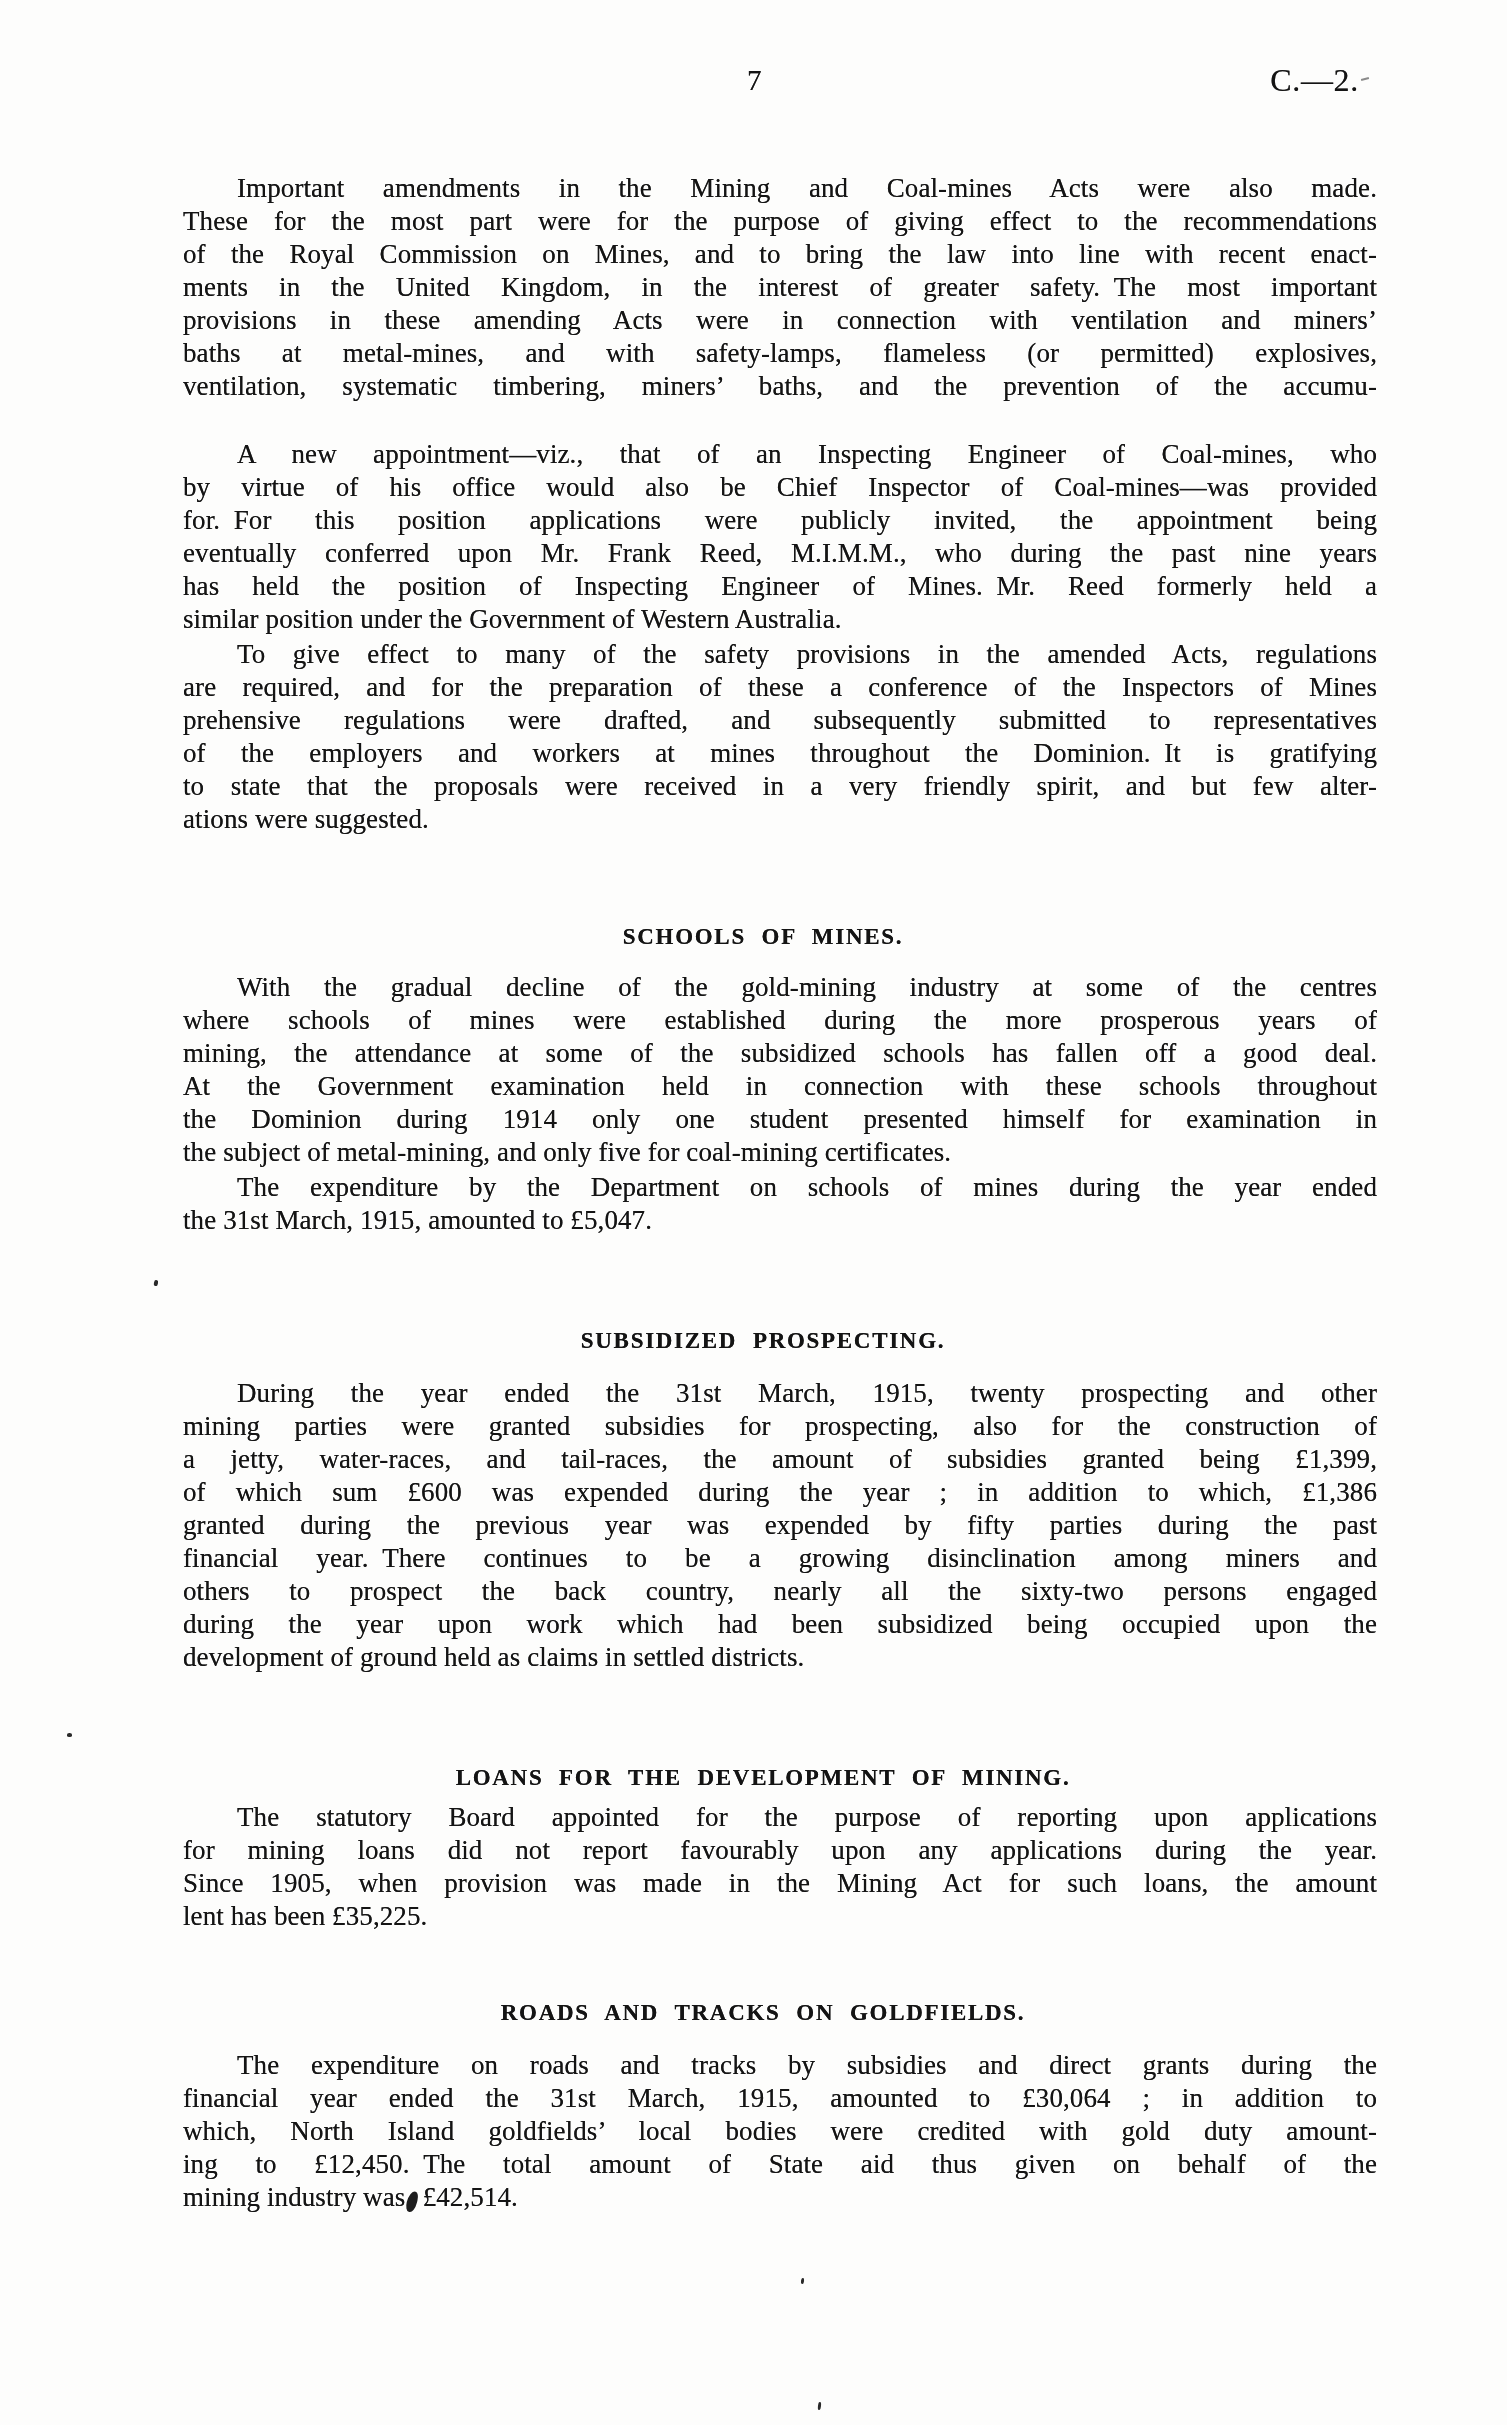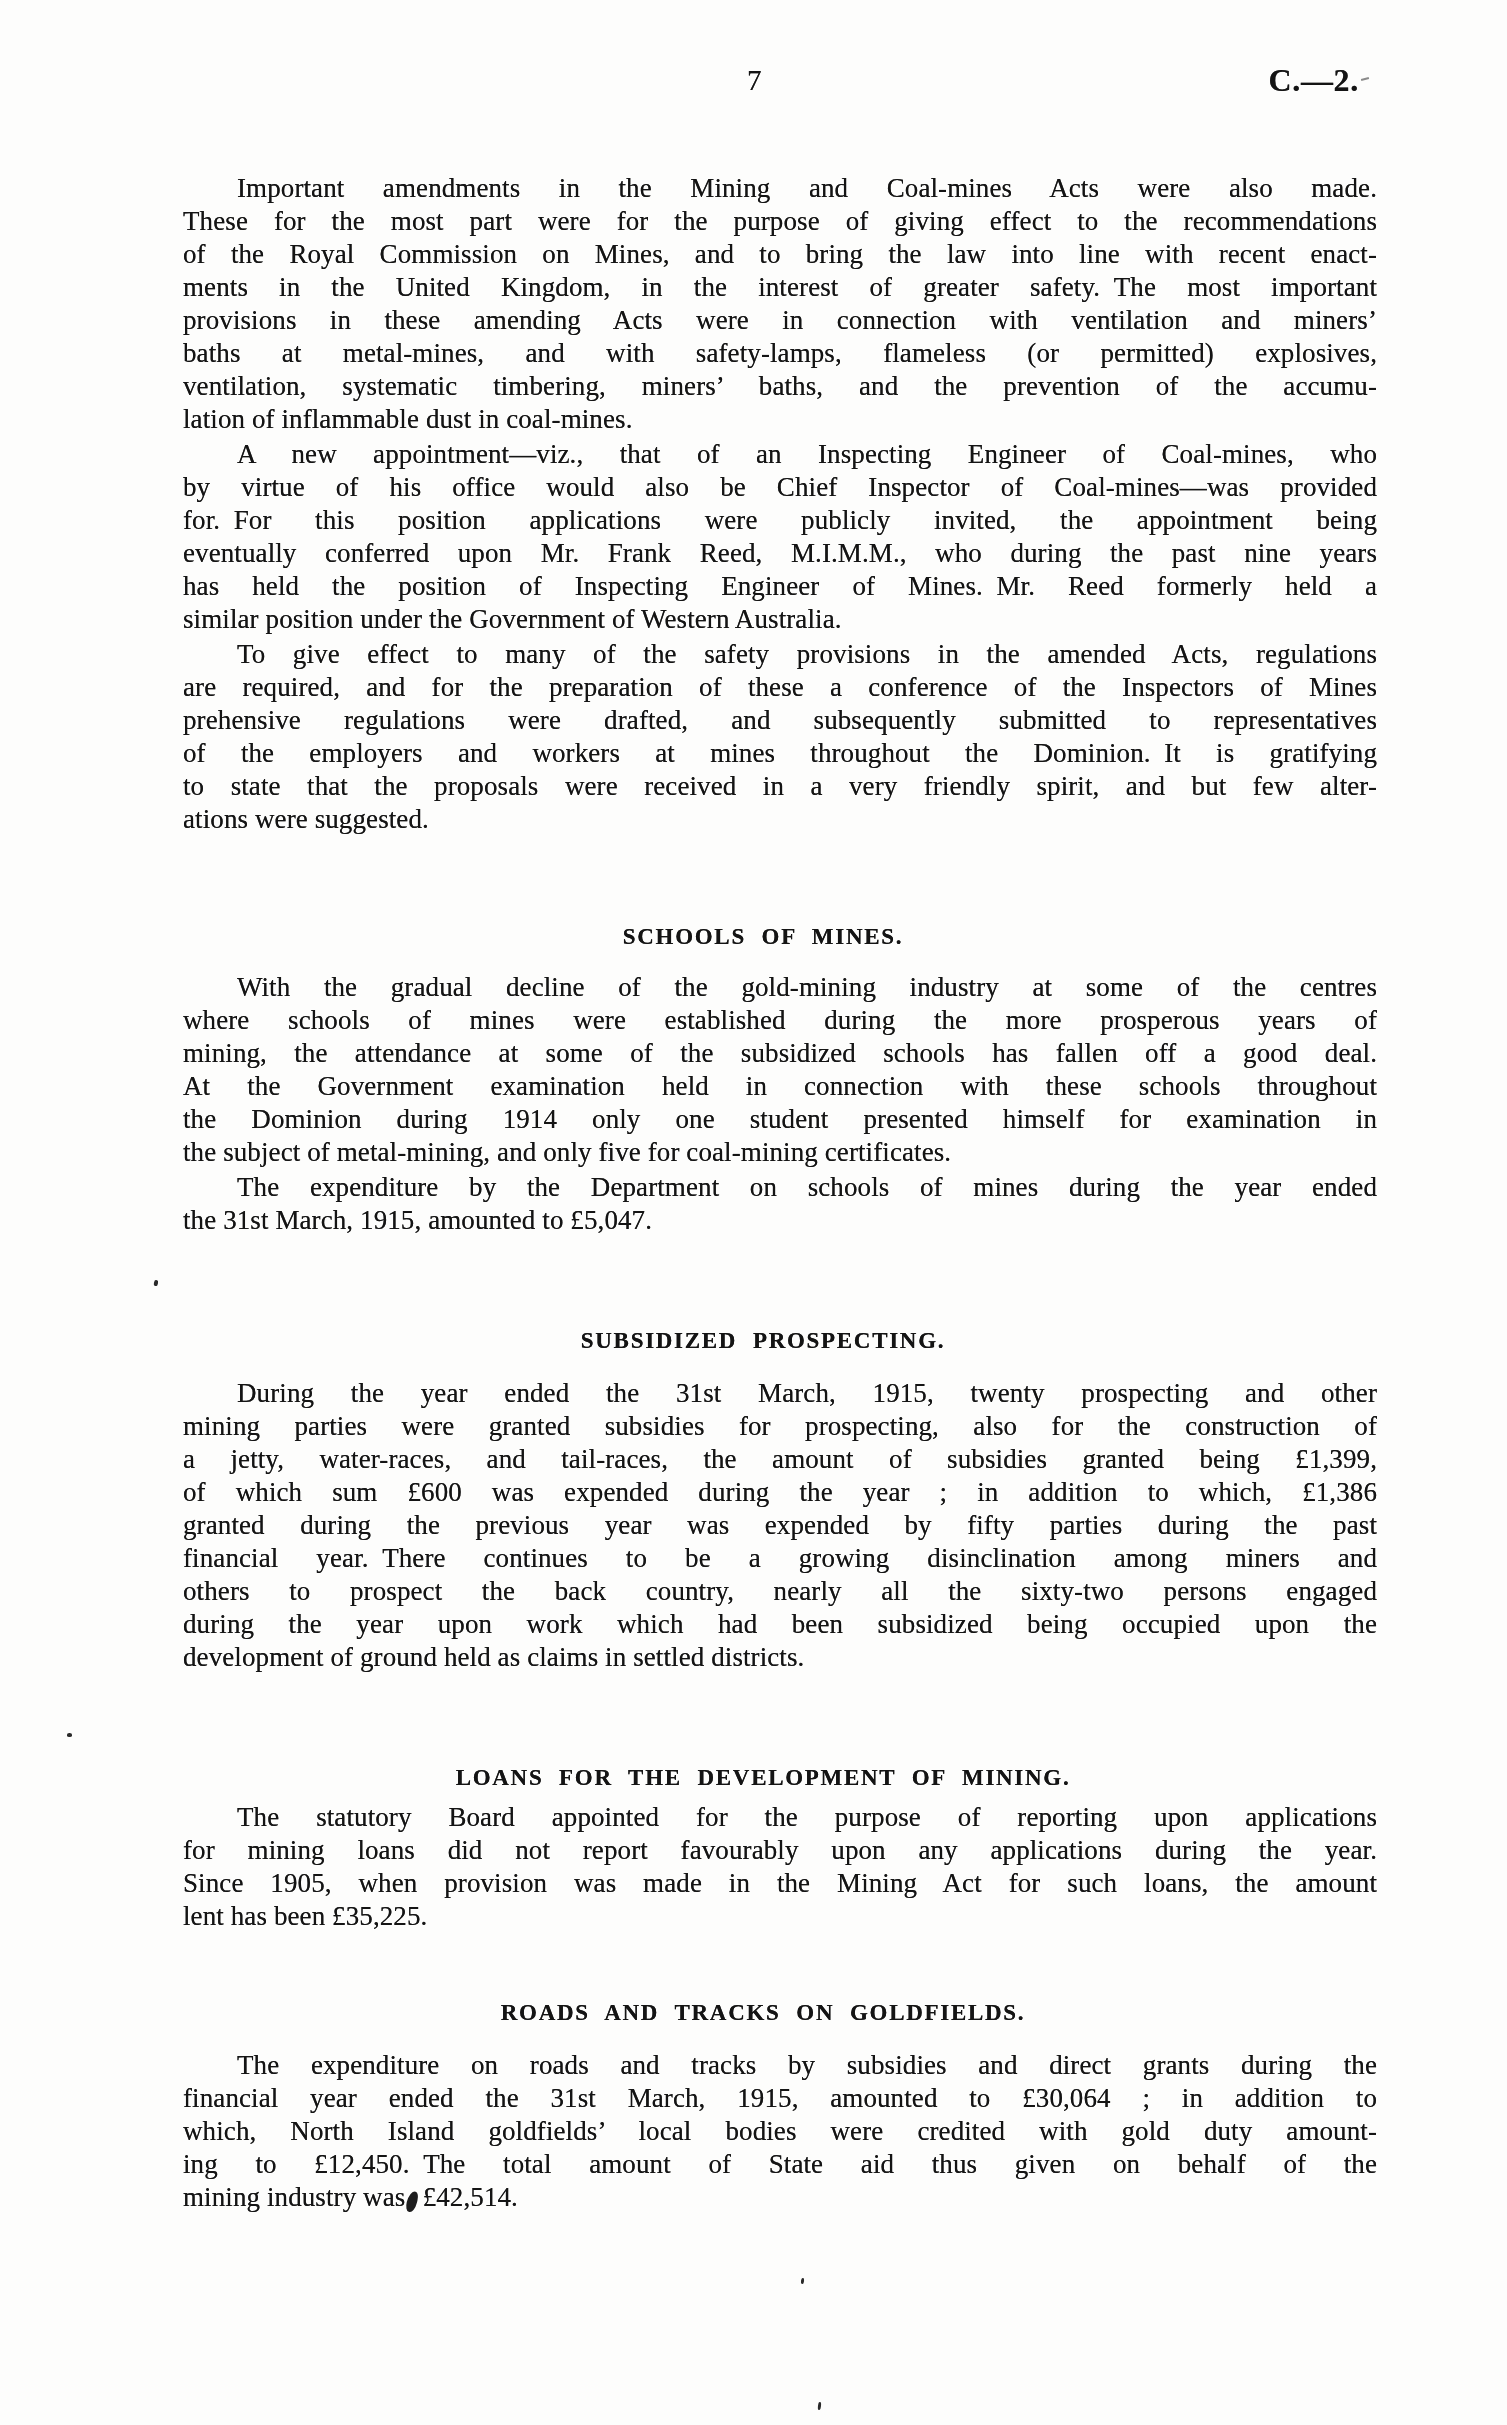--- a/index.html
+++ b/index.html
@@ -11,21 +11,21 @@
   }
   .text-block { position:absolute; left:149px; top:0; width:1228px; height:2426px; }
 
   .page-head { position:absolute; left:0; top:61px; width:1228px; height:42px; }
   .pageno {
     position:absolute; left:598px; top:0; font-size:29px; line-height:39px;
     text-shadow:0 0 0.4px rgba(0,0,0,0.75);
   }
   .docref {
     position:absolute; right:18px; top:0; font-size:32px; line-height:39px;
-    font-weight:bold; letter-spacing:0.7px; text-shadow:0 0 0.3px rgba(0,0,0,0.6);
+    font-weight:normal; letter-spacing:0.7px; text-shadow:0 0 0.3px rgba(0,0,0,0.6);
   }
 
   .para { position:absolute; left:0; width:1228px; }
   .ln {
     height:33px; line-height:33px; font-size:27px;
     letter-spacing:0.1px;
     text-align:justify; text-align-last:justify; text-justify:inter-word;
     white-space:nowrap; 
     text-shadow:0 0 0.4px rgba(0,0,0,0.7);
     margin-left:34px;
@@ -66,21 +66,20 @@
     </div>
 
     <div class="para" style="top:172px">
       <div class="ln first">Important amendments in the Mining and Coal-mines Acts were also made.</div>
       <div class="ln">These for the most part were for the purpose of giving effect to the recommendations</div>
       <div class="ln">of the Royal Commission on Mines, and to bring the law into line with recent enact-</div>
       <div class="ln">ments in the United Kingdom, in the interest of greater safety. The most important</div>
       <div class="ln">provisions in these amending Acts were in connection with ventilation and miners’</div>
       <div class="ln">baths at metal-mines, and with safety-lamps, flameless (or permitted) explosives,</div>
       <div class="ln">ventilation, systematic timbering, miners’ baths, and the prevention of the accumu-</div>
-      <div class="ln lastln">lation of inflammable dust in coal-mines.</div>
     </div>
 
     <div class="para" style="top:438px">
       <div class="ln first">A new appointment—viz., that of an Inspecting Engineer of Coal-mines, who</div>
       <div class="ln">by virtue of his office would also be Chief Inspector of Coal-mines—was provided</div>
       <div class="ln">for. For this position applications were publicly invited, the appointment being</div>
       <div class="ln">eventually conferred upon Mr. Frank Reed, M.I.M.M., who during the past nine years</div>
       <div class="ln">has held the position of Inspecting Engineer of Mines. Mr. Reed formerly held a</div>
       <div class="ln lastln">similar position under the Government of Western Australia.</div>
     </div>

